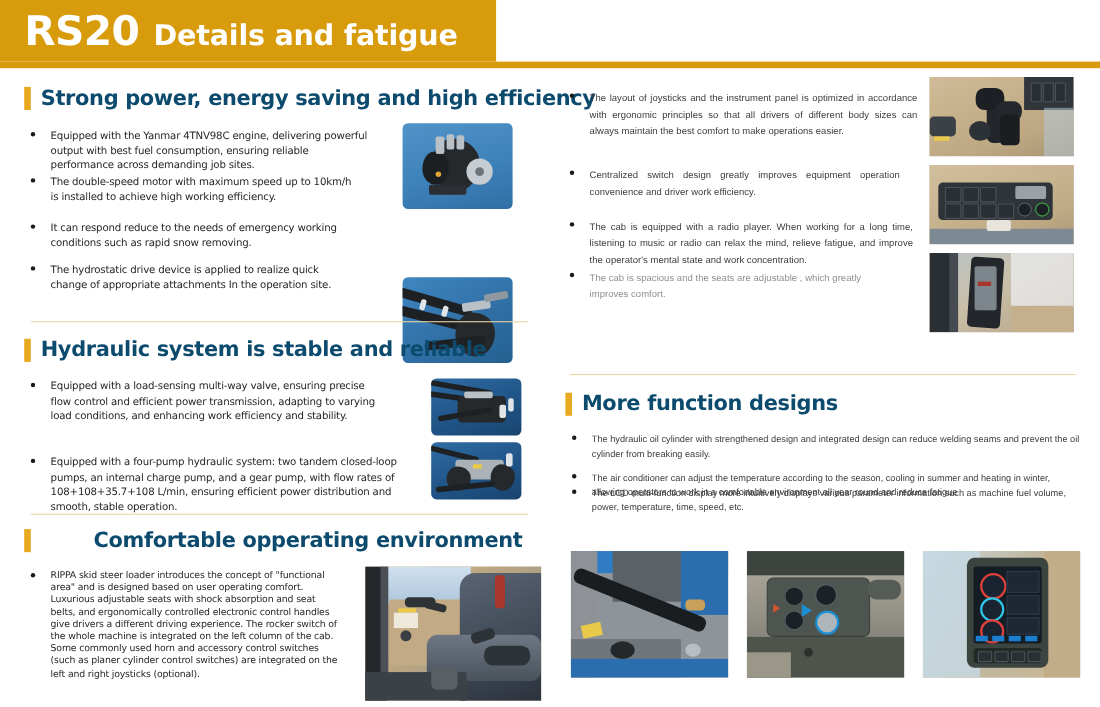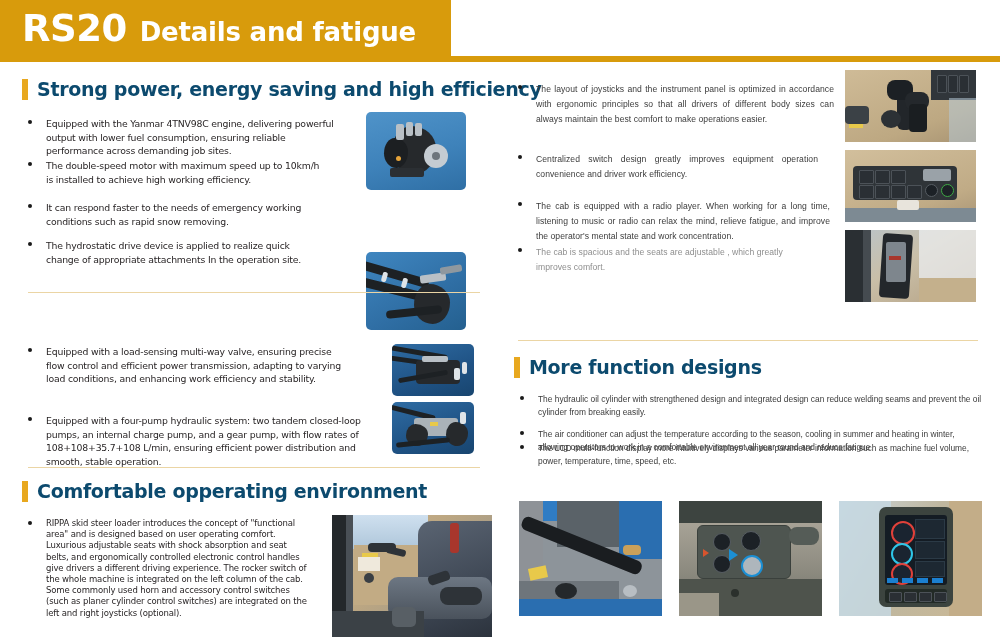--- a/index.html
+++ b/index.html
@@ -126,29 +126,29 @@
 
 <div class="col-left">
 
   <div class="sec-head" style="left:22px;top:16px;">
     <span class="sec-bar"></span>
     <span class="sec-title">Strong power, energy saving and high efficiency</span>
   </div>
 
   <div class="bullet" style="left:28px;top:55px;width:310px;">
     <span class="dot"></span>
-    <span class="txt txt-a">Equipped with the Yanmar 4TNV98C engine, delivering powerful output with lower fuel consumption, ensuring reliable performance across demanding job sites.</span>
+    <span class="txt txt-a">Equipped with the Yanmar 4TNV98C engine, delivering powerful output with best fuel consumption, ensuring reliable performance across demanding job sites.</span>
   </div>
   <div class="bullet" style="left:28px;top:97px;width:300px;">
     <span class="dot"></span>
     <span class="txt txt-a">The double-speed motor with maximum speed up to 10km/h is installed to achieve high working efficiency.</span>
   </div>
   <div class="bullet" style="left:28px;top:139px;width:285px;">
     <span class="dot"></span>
-    <span class="txt txt-a">It can respond faster to the needs of emergency working conditions such as rapid snow removing.</span>
+    <span class="txt txt-a">It can respond reduce to the needs of emergency working conditions such as rapid snow removing.</span>
   </div>
   <div class="bullet" style="left:28px;top:177px;width:292px;">
     <span class="dot"></span>
     <span class="txt txt-a">The hydrostatic drive device is applied to realize quick change of appropriate attachments In the operation site.</span>
   </div>
 
   <div class="photo rounded blue-bg" style="left:366px;top:50px;width:100px;height:78px;">
     <div class="ph-inner">
       <div class="blob" style="left:26px;top:14px;width:44px;height:48px;"></div>
       <div class="blob" style="left:18px;top:26px;width:24px;height:30px;background:#1c1f22;"></div>
@@ -170,20 +170,24 @@
       <div class="hose-l" style="left:36px;top:26px;width:5px;height:10px;transform:rotate(16deg);"></div>
       <div class="blob" style="left:48px;top:32px;width:36px;height:40px;"></div>
       <div class="bar-l" style="left:54px;top:22px;width:26px;height:8px;transform:rotate(-8deg);"></div>
       <div class="bar-s" style="left:74px;top:14px;width:22px;height:7px;transform:rotate(-10deg);"></div>
       <div class="hose" style="left:20px;top:56px;width:56px;height:8px;transform:rotate(-6deg);"></div>
     </div>
   </div>
 
   <div class="divider" style="left:28px;top:230px;width:452px;"></div>
 
+  <div class="sec-head" style="left:22px;top:245px;">
+    <span class="sec-bar"></span>
+    <span class="sec-title">Hydraulic system is stable and reliable</span>
+  </div>
 
   <div class="bullet" style="left:28px;top:283px;width:314px;">
     <span class="dot"></span>
     <span class="txt txt-a">Equipped with a load-sensing multi-way valve, ensuring precise flow control and efficient power transmission, adapting to varying load conditions, and enhancing work efficiency and stability.</span>
   </div>
   <div class="bullet" style="left:28px;top:352px;width:336px;">
     <span class="dot"></span>
     <span class="txt txt-a">Equipped with a four-pump hydraulic system: two tandem closed-loop pumps, an internal charge pump, and a gear pump, with flow rates of 108+108+35.7+108 L/min, ensuring efficient power distribution and smooth, stable operation.</span>
   </div>
 
@@ -205,21 +209,21 @@
       <div class="blob" style="left:14px;top:22px;width:22px;height:22px;"></div>
       <div class="blob" style="left:54px;top:20px;width:22px;height:24px;"></div>
       <div class="yellow" style="left:38px;top:20px;width:8px;height:4px;"></div>
       <div class="hose" style="left:4px;top:38px;width:54px;height:5px;transform:rotate(-6deg);"></div>
       <div class="hose-l" style="left:68px;top:10px;width:6px;height:12px;"></div>
     </div>
   </div>
 
   <div class="divider" style="left:28px;top:405px;width:452px;"></div>
 
-  <div class="sec-head" style="left:22px;top:418px;">
+  <div class="sec-head" style="left:22px;top:418px;gap:48px;">
     <span class="sec-bar"></span>
     <span class="sec-title">Comfortable opperating environment</span>
   </div>
 
   <div class="bullet" style="left:28px;top:456px;width:282px;">
     <span class="dot"></span>
     <span class="txt txt-tight">RIPPA skid steer loader introduces the concept of "functional area" and is designed based on user operating comfort. Luxurious adjustable seats with shock absorption and seat belts, and ergonomically controlled electronic control handles give drivers a different driving experience. The rocker switch of the whole machine is integrated on the left column of the cab. Some commonly used horn and accessory control switches (such as planer cylinder control switches) are integrated on the left and right joysticks (optional).</span>
   </div>
 
   <div class="photo cab-bg" style="left:332px;top:453px;width:160px;height:122px;">

